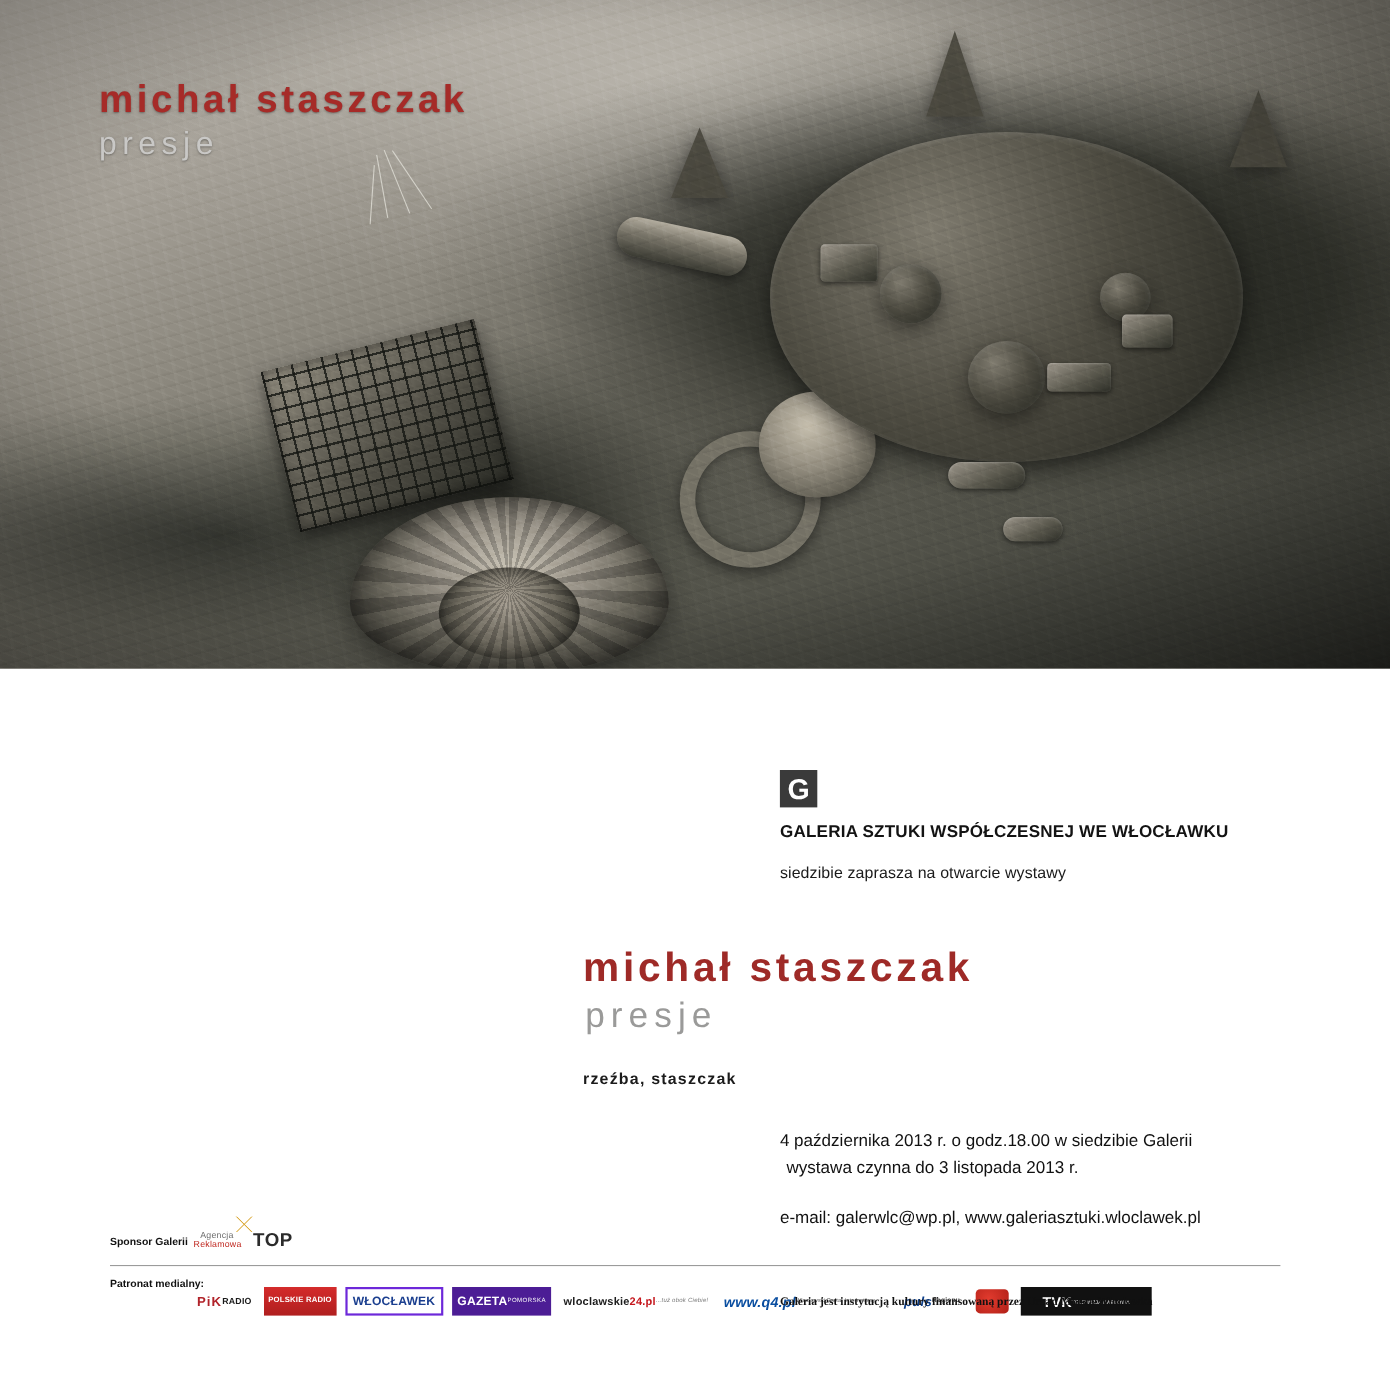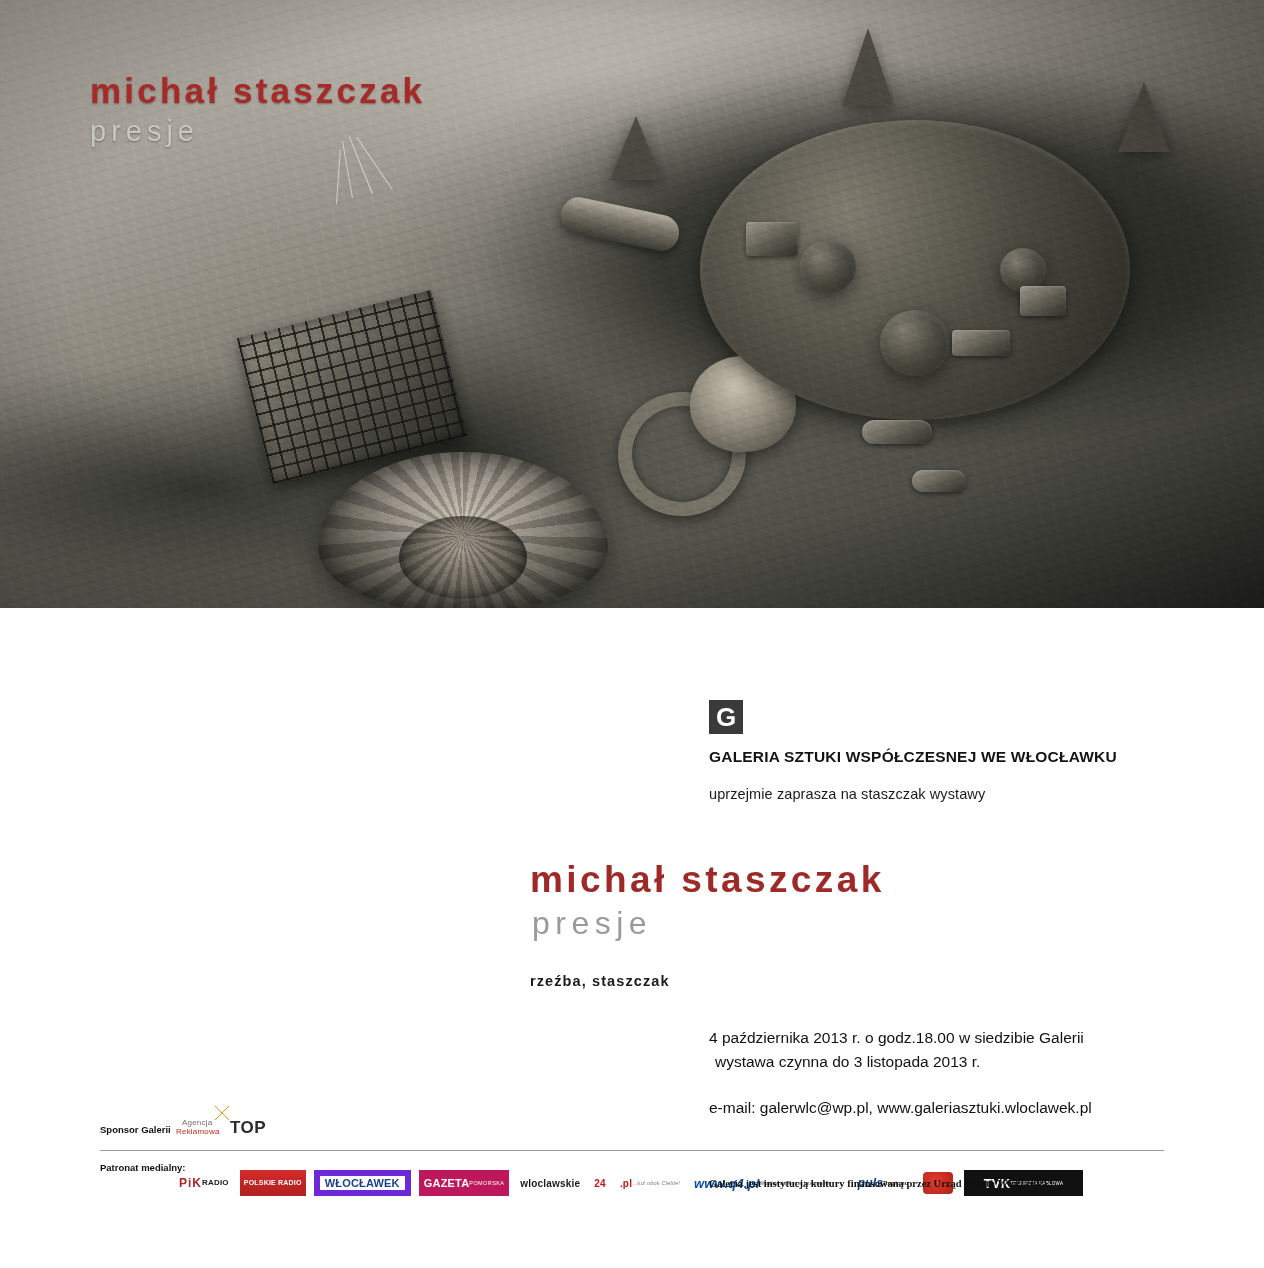--- a/index.html
+++ b/index.html
@@ -330,25 +330,25 @@
     font-weight: 700;
     color: #1a1a1a;
     letter-spacing: .2px;
     padding: 0 3px;
     box-sizing: border-box;
     white-space: nowrap;
   }
   .m-psw { color: #1a1a1a; font-size: 8px; text-align:center; line-height:1.05;justify-content:flex-end; }
   .m-psw b { display:block; font-size: 12px; color:#b1232a; letter-spacing:1px;}
   .m-pr { background: linear-gradient(180deg,#d42b2b 0%, #b01f1f 100%); color:#fff; font-size: 7px; padding: 2px 4px; line-height:1.1; text-align:center; }
-  .m-wloc { border: 6px solid #6d28d9; color:#1b3f8f; font-size: 11px; padding: 2px 5px; }
-  .m-gazeta { background:#be185d; color:#fff; font-size: 11px; padding: 2px 5px; }
+  .m-wloc { border: 2px solid #6d28d9; color:#1b3f8f; font-size: 11px; padding: 2px 5px; }
+  .m-gazeta { background:#4c1d95; color:#fff; font-size: 11px; padding: 2px 5px; }
   .m-gazeta small { display:block; font-size:5.5px; font-weight:400; letter-spacing:.4px; }
   .m-w24 { color:#1c1c1c; font-size: 10px; }
-  .m-w24 i { font-style: normal; color:#c5161c;margin-left:14px; }
+  .m-w24 i { font-style: normal; color:#c5161c; }
   .m-w24 small { display:block; font-size: 5.5px; color:#7a7a7a; font-weight:400; font-style: italic;}
   .m-q4 { color:#0a4ea0; font-size: 13px; font-style: italic; }
   .m-q4 small { display:block; font-size:5px; color:#555; font-style: normal; font-weight: 400;}
   .m-puls { color:#0c3f8c; font-size: 12px; font-style: italic; margin-left: 12px; }
   .m-puls small { display:block; font-size: 6px; color:#333; font-style: normal; }
   .m-red { width: 30px; height: 22px; background: radial-gradient(circle at 40% 40%, #e23b2e 0%, #b01f17 100%); border-radius: 4px; }
   .m-tvk { background:#111; color:#fff; padding: 2px 20px; font-size: 13px; }
   .m-tvk small { display:block; font-size: 4.5px; font-weight: 400; letter-spacing:.3px;}
 
   .footer-note {
@@ -401,21 +401,21 @@
     <div class="name">michał staszczak</div>
     <div class="sub">presje</div>
   </div>
 </div>
 
 <div class="sheet">
 
   <div class="gallery-block">
     <div class="g-logo">G</div>
     <div class="gallery-name">GALERIA SZTUKI WSPÓŁCZESNEJ WE WŁOCŁAWKU</div>
-    <div class="invite-line">uprzejmie zaprasza na staszczak wystawy</div>
+    <div class="invite-line">siedzibie zaprasza na otwarcie wystawy</div>
   </div>
 
   <div class="main-title">
     <div class="name">michał staszczak</div>
     <div class="sub">presje</div>
   </div>
 
   <div class="genre">rzeźba, staszczak</div>
 
   <div class="details">

